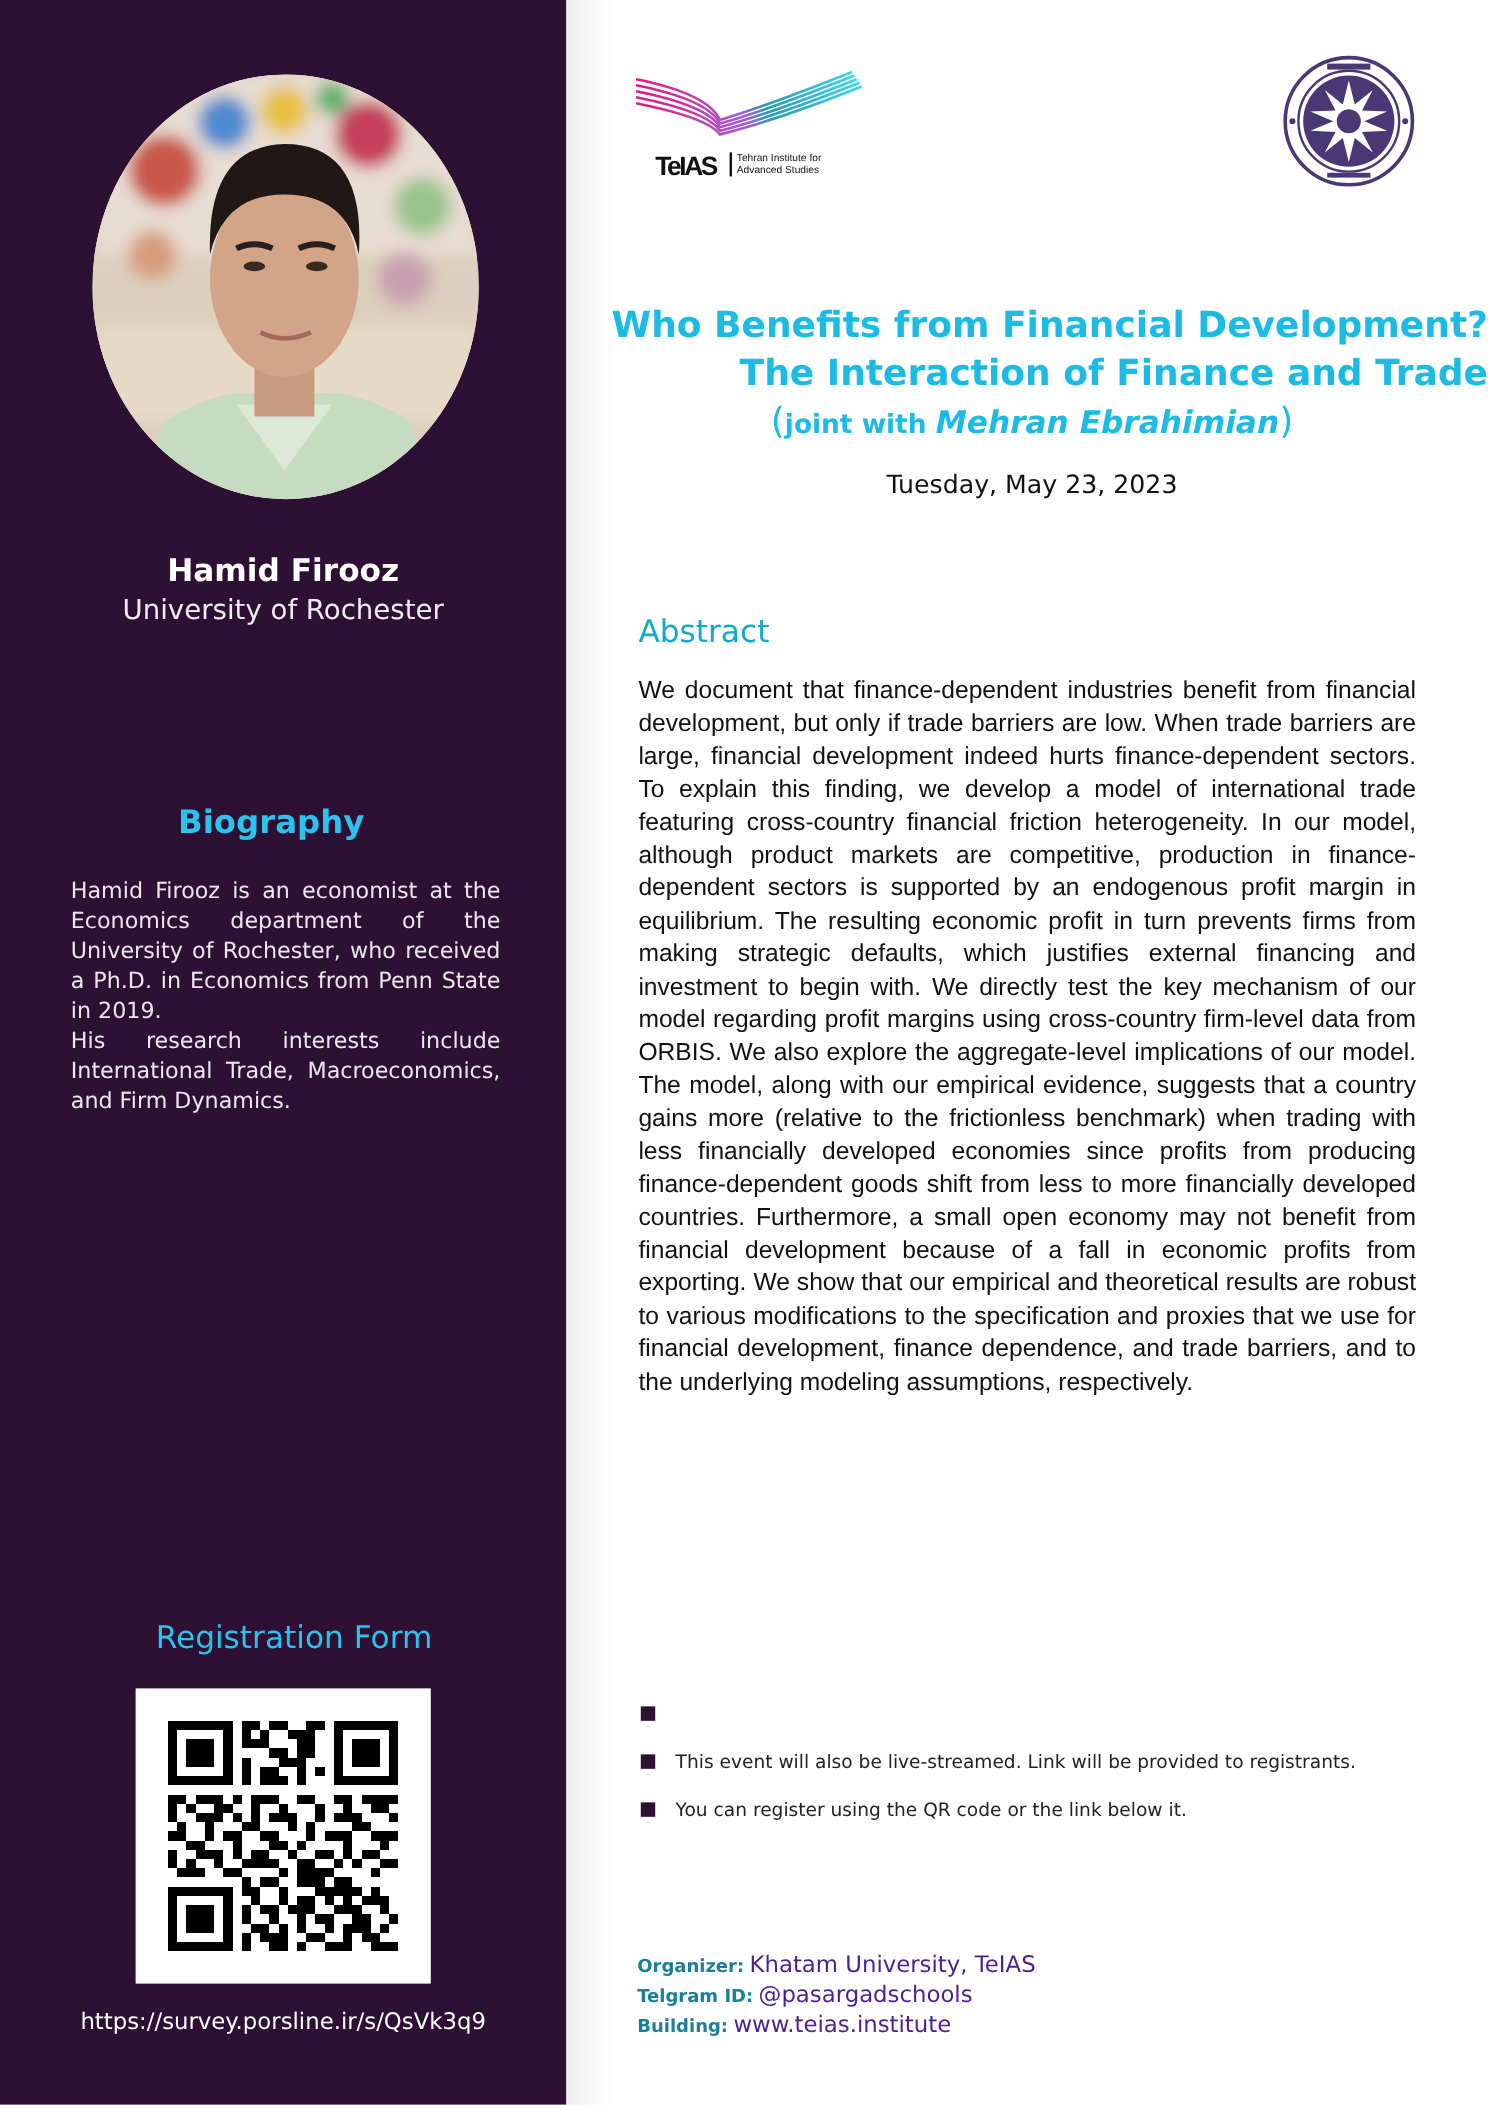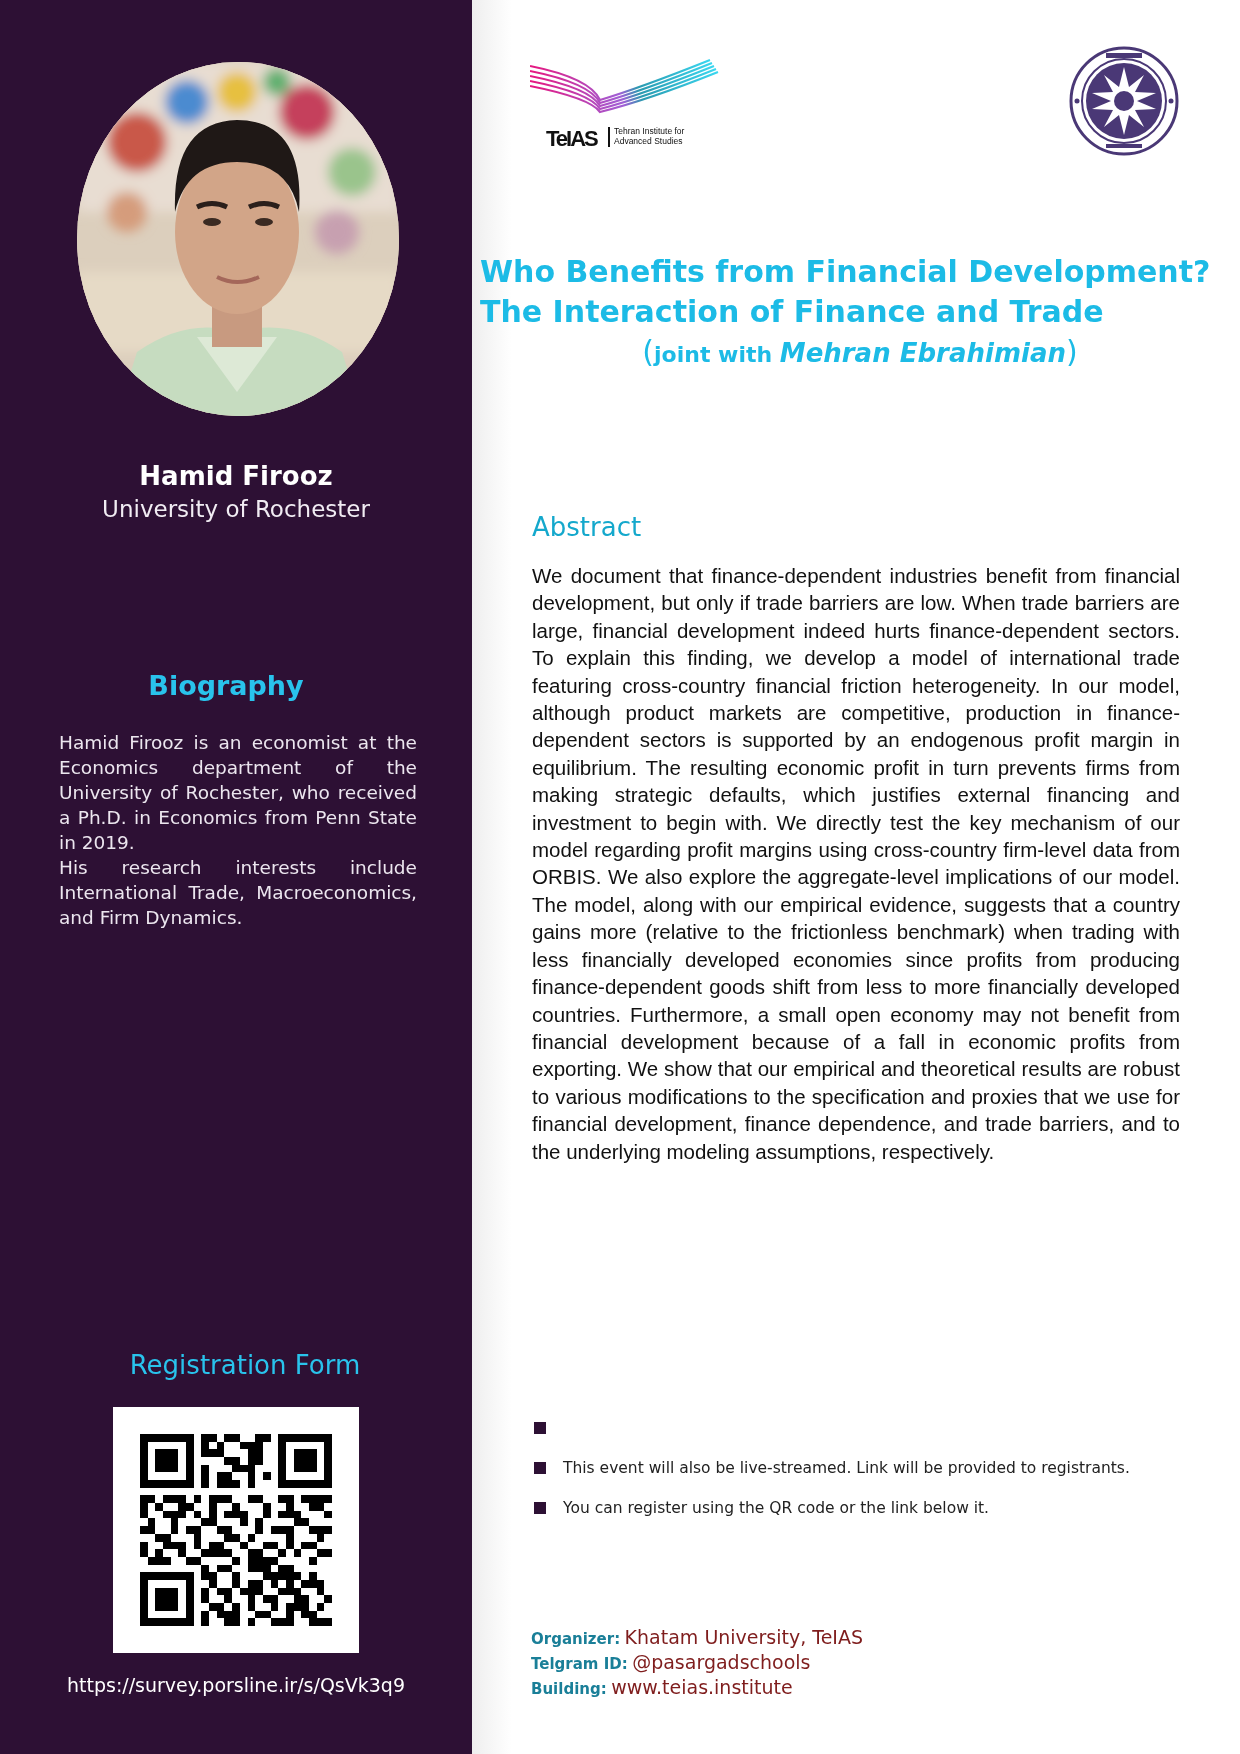--- a/index.html
+++ b/index.html
@@ -68,21 +68,21 @@
     letter-spacing: -2px; font-family: "Liberation Sans", sans-serif;
   }
   .logo-teias .sep { position: absolute; left: 78px; top: 69px; width: 2px; height: 20px; background: #111; }
   .logo-teias .sub {
     position: absolute; left: 84px; top: 68px; font-size: 8.5px; line-height: 10px; color: #111;
     font-family: "Liberation Sans", sans-serif;
   }
   .logo-khatam { position: absolute; left: 1068px; top: 45px; width: 112px; height: 112px; }
 
   .title {
-    position: absolute; left: 480px; width: 760px; top: 252px; text-align: left;
+    position: absolute; left: 480px; width: 760px; top: 252px; text-align: right;
     color: #1cbbe6; font-weight: bold; font-size: 30px; line-height: 40px;
     font-family: "DejaVu Sans", sans-serif;
   }
   .joint {
     position: absolute; left: 480px; width: 760px; top: 334px; text-align: center;
     color: #1cbbe6; font-weight: bold; font-size: 22px;
     font-family: "DejaVu Sans", sans-serif;
   }
   .joint .paren { font-weight: normal; font-size: 30px; }
   .joint .coauthor { font-style: italic; font-size: 26px; }
@@ -106,21 +106,21 @@
   .notes { position: absolute; left: 534px; top: 1408px; width: 680px; }
   .note {
     display: flex; align-items: center; height: 40px;
     font-size: 15.5px; color: #222; font-family: "DejaVu Sans", sans-serif;
   }
   .note .bullet { width: 12px; height: 12px; background: #2d1034; margin-right: 17px; flex-shrink: 0; }
 
   .contact { position: absolute; left: 531px; top: 1625px; }
   .contact .row { height: 25px; line-height: 25px; white-space: nowrap; }
   .contact .lbl { color: #1a7f98; font-weight: bold; font-size: 15px; font-family: "DejaVu Sans", sans-serif; }
-  .contact .val { color: #7f1d1d; font-size: 19px; font-family: "DejaVu Sans", sans-serif; }
+  .contact .val { color: #4c1d95; font-size: 19px; font-family: "DejaVu Sans", sans-serif; }
 </style>
 </head>
 <body>
 
 <div class="panel"></div>
 <div class="shadow"></div>
 
 <div class="photo">
   <svg viewBox="0 0 322 354" preserveAspectRatio="none">
     <defs>
@@ -336,20 +336,21 @@
 </svg>
 
 <div class="title">
   <div>Who Benefits from Financial Development?</div>
   <div>The Interaction of Finance and Trade</div>
 </div>
 <div class="joint">
   <span class="paren">(</span><span>joint with </span><span class="coauthor">Mehran Ebrahimian</span><span class="paren">)</span>
 </div>
 <div class="date">
+  <div>Tuesday, May 23, 2023</div>
 </div>
 
 <div class="abs-title">Abstract</div>
 <div class="abs-text">We document that finance-dependent industries benefit from financial development, but only if trade barriers are low. When trade barriers are large, financial development indeed hurts finance-dependent sectors. To explain this finding, we develop a model of international trade featuring cross-country financial friction heterogeneity. In our model, although product markets are competitive, production in finance-dependent sectors is supported by an endogenous profit margin in equilibrium. The resulting economic profit in turn prevents firms from making strategic defaults, which justifies external financing and investment to begin with. We directly test the key mechanism of our model regarding profit margins using cross-country firm-level data from ORBIS. We also explore the aggregate-level implications of our model. The model, along with our empirical evidence, suggests that a country gains more (relative to the frictionless benchmark) when trading with less financially developed economies since profits from producing finance-dependent goods shift from less to more financially developed countries. Furthermore, a small open economy may not benefit from financial development because of a fall in economic profits from exporting. We show that our empirical and theoretical results are robust to various modifications to the specification and proxies that we use for financial development, finance dependence, and trade barriers, and to the underlying modeling assumptions, respectively.</div>
 
 <div class="notes">
   <div class="note">
     <span class="bullet"></span>
   </div>
   <div class="note">

